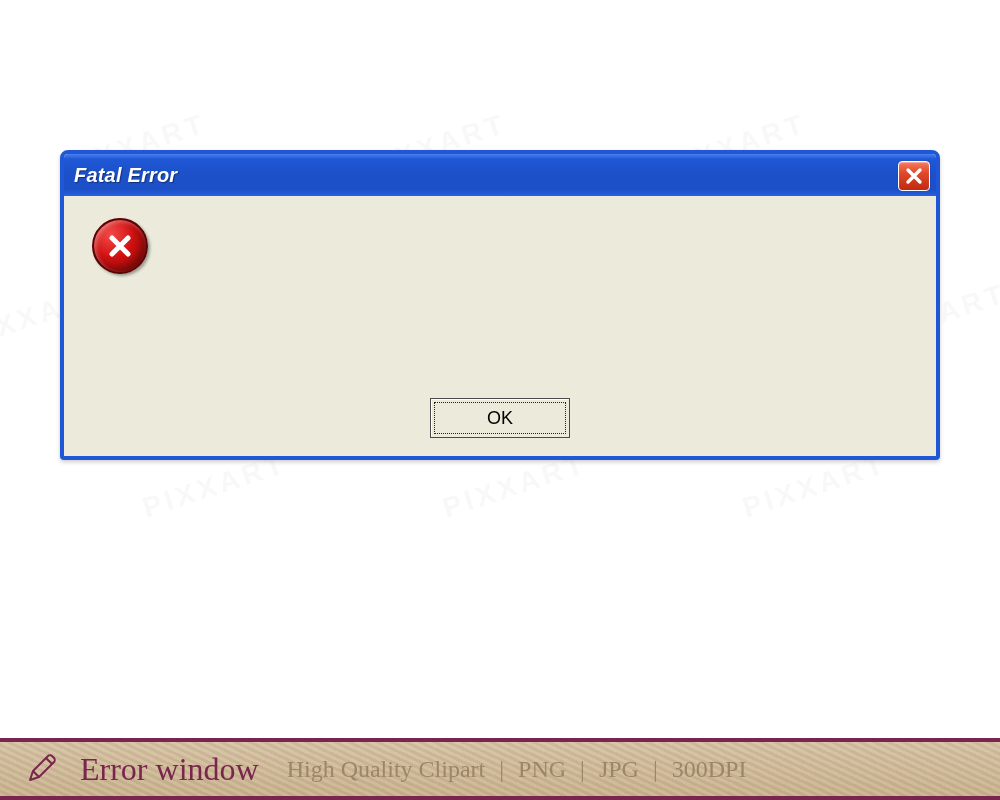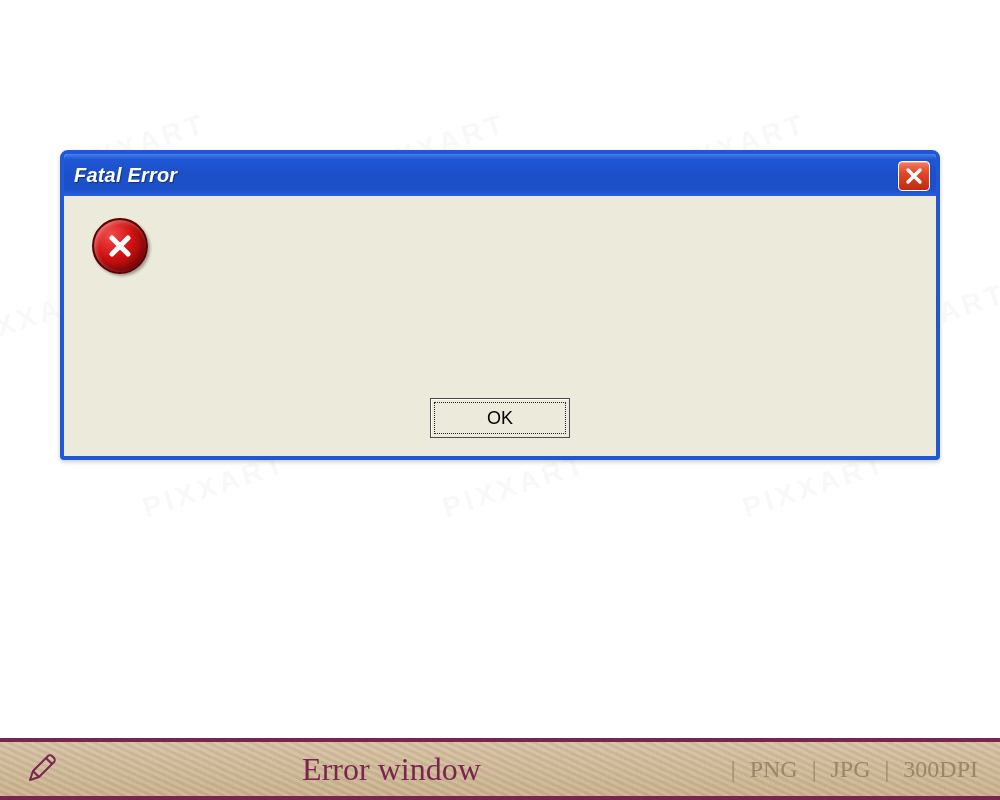--- a/index.html
+++ b/index.html
@@ -135,21 +135,20 @@
       repeating-linear-gradient(25deg,
         rgba(255,255,255,0.05) 0 3px,
         rgba(0,0,0,0.05) 3px 6px),
       linear-gradient(180deg, #d8c3a4 0%, #cbb48f 100%);
     border-top: 4px solid #7a254e;
     border-bottom: 4px solid #7a254e;
     display: flex;
     align-items: center;
     padding: 16px 22px;
     gap: 20px;
-    justify-content: space-between;
   }
 
   .pencil-icon {
     width: 38px; height: 38px;
     display:flex; align-items:center; justify-content:center;
     color: #7a254e;
   }
 
   .banner-title {
     font-family: Georgia, "Times New Roman", serif;
@@ -237,20 +236,21 @@
 <div class="product-banner">
   <div class="pencil-icon">
     <svg width="34" height="34" viewBox="0 0 34 34" fill="none">
       <path d="M6 28 L9 19 L24 4 C25 3 27 3 28 4 L30 6 C31 7 31 9 30 10 L15 25 L6 28 Z" stroke="#7a254e" stroke-width="2" stroke-linejoin="round"></path>
       <path d="M22 6 L28 12" stroke="#7a254e" stroke-width="2"></path>
       <path d="M9 19 L15 25" stroke="#7a254e" stroke-width="2"></path>
     </svg>
   </div>
   <div class="banner-title">Error window</div>
   <div class="banner-sub">
+    <span>High Quality Clipart</span>
     <span class="banner-sep">|</span>
     <span>PNG</span>
     <span class="banner-sep">|</span>
     <span>JPG</span>
     <span class="banner-sep">|</span>
     <span>300DPI</span>
   </div>
 </div>
 
 </body></html>

